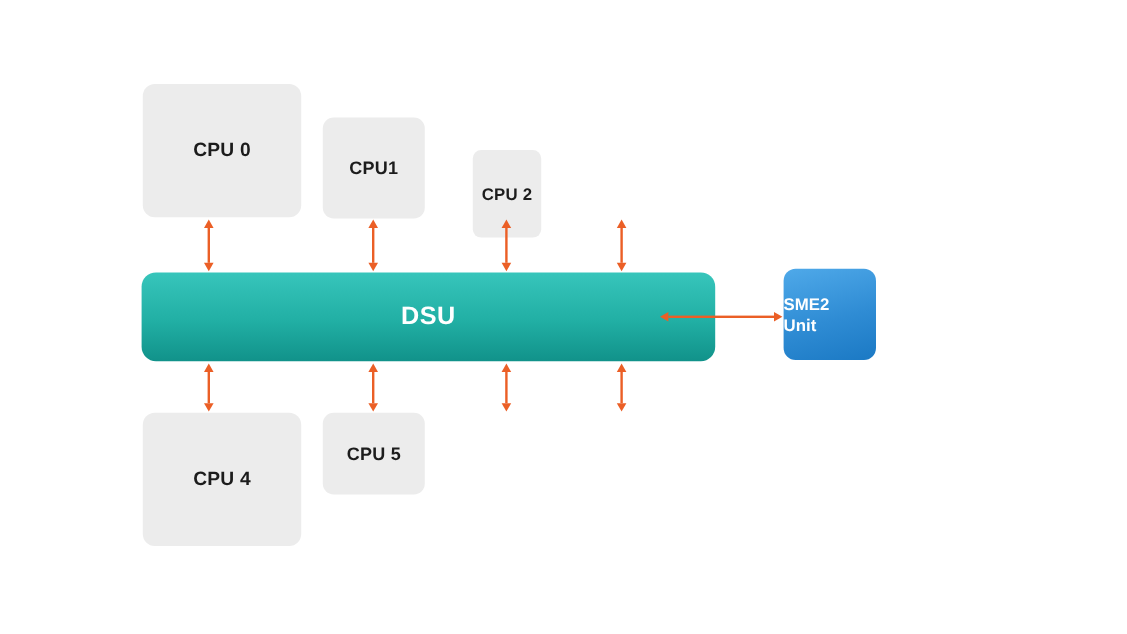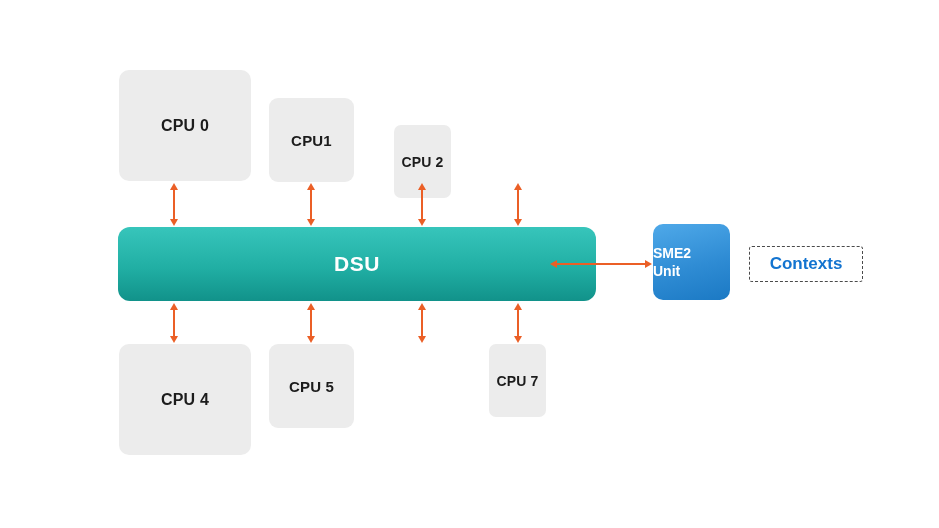--- a/index.html
+++ b/index.html
@@ -11,21 +11,21 @@
        color:#1C1C1C;font-weight:600;letter-spacing:0.2px;}
   .cpu-lg{width:132px;height:111px;border-radius:10px;font-size:16px;}
   .cpu-md{width:85px;height:84px;border-radius:9px;font-size:15px;}
   .cpu-sm{width:57px;height:73px;border-radius:7px;font-size:14px;}
 
   #cpu0{left:119px;top:70px;}
   #cpu1{left:269px;top:98px;}
   #cpu2{left:394px;top:125px;}
   #cpu3{left:489px;top:125px;}
   #cpu4{left:119px;top:344px;}
-  #cpu5{left:269px;top:344px;height:84px;justify-content:center;}
+  #cpu5{left:269px;top:344px;height:68px;justify-content:center;}
   #cpu6{left:394px;top:344px;}
   #cpu7{left:489px;top:344px;}
 
   
   .dsu{position:absolute;left:118px;top:227px;width:478px;height:74px;border-radius:12px;
        background:linear-gradient(180deg,#37C5BB 0%,#21AFA4 55%,#11928A 100%);
        display:flex;align-items:center;justify-content:center;
        color:#ffffff;font-size:21px;font-weight:600;letter-spacing:0.5px;}
 
   
@@ -71,36 +71,30 @@
   <div class="box cpu-sm" id="cpu2">
     <span>CPU 2</span>
   </div>
 
   <div class="box cpu-lg" id="cpu4">
     <span>CPU 4</span>
   </div>
   <div class="box cpu-md" id="cpu5">
     <span>CPU 5</span>
   </div>
-  <div class="box cpu-sm" id="cpu7">
-    <span>CPU 7</span>
-  </div>
 
   <div class="dsu">
     <span>DSU</span>
   </div>
 
   <div class="sme2">
     <span>SME2</span>
     <span>Unit</span>
   </div>
 
-  <div class="contexts">
-    <span>Contexts</span>
-  </div>
 
   <div class="arrow-v top ax174"></div>
   <div class="arrow-v top ax311"></div>
   <div class="arrow-v top ax422"></div>
   <div class="arrow-v top ax518"></div>
 
   <div class="arrow-v bot ax174"></div>
   <div class="arrow-v bot ax311"></div>
   <div class="arrow-v bot ax422"></div>
   <div class="arrow-v bot ax518"></div>

